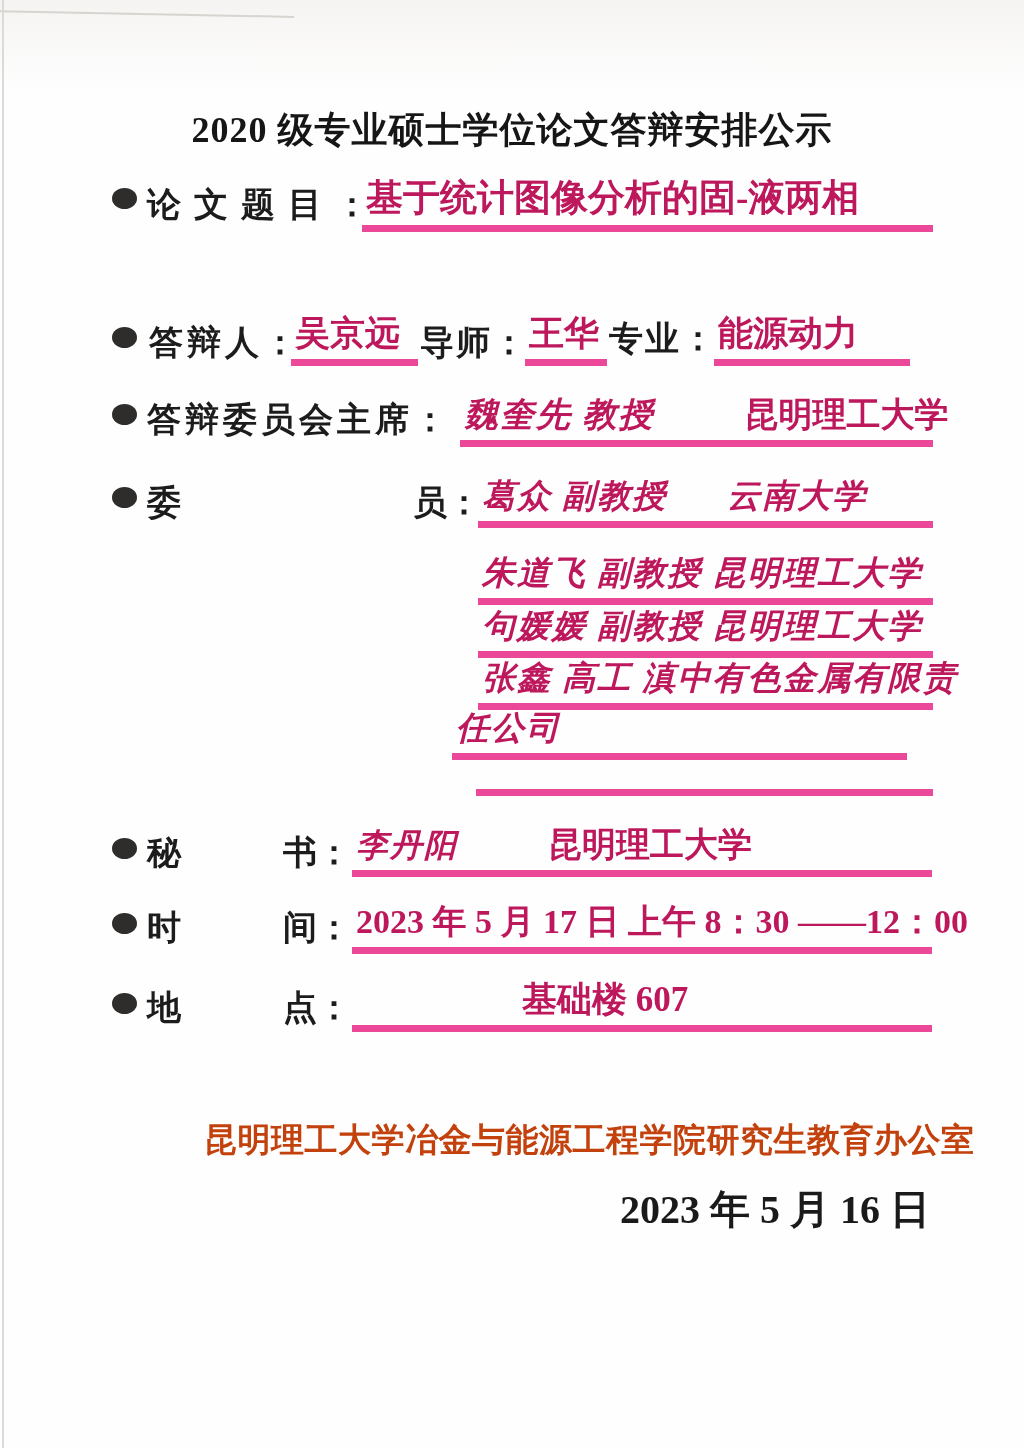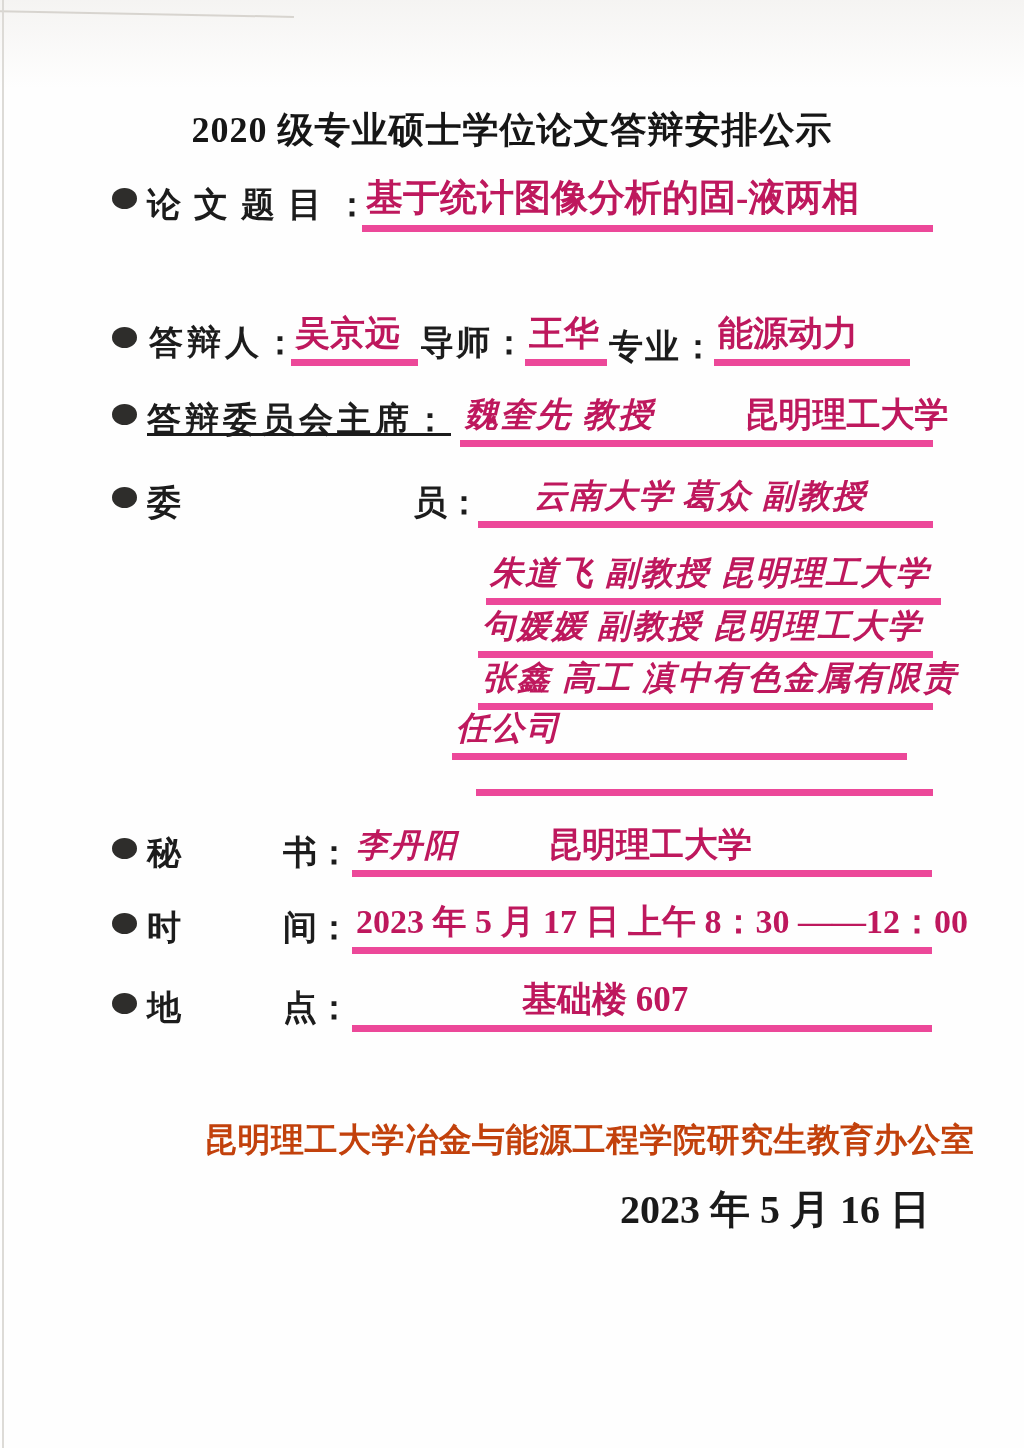--- a/index.html
+++ b/index.html
@@ -76,40 +76,40 @@
 
   <div class="bullet" style="left:112px; top:327px;"></div>
   <div class="lbl" style="left:149px; top:320px; letter-spacing:4px;">答辩人：</div>
   <div class="seg" style="left:291px; top:318px; width:127px; height:41px;">
     <span class="pad">吴京远</span>
   </div>
   <div class="lbl" style="left:420px; top:320px; letter-spacing:2px;">导师：</div>
   <div class="seg" style="left:525px; top:318px; width:82px; height:41px;">
     <span class="pad">王华</span>
   </div>
-  <div class="lbl" style="left:609px; top:324px; letter-spacing:2px;">专业：</div>
+  <div class="lbl" style="left:609px; top:316px; letter-spacing:2px;">专业：</div>
   <div class="seg" style="left:714px; top:318px; width:196px; height:41px;">
     <span class="pad">能源动力</span>
   </div>
 
   <div class="bullet" style="left:112px; top:404px;"></div>
-  <div class="lbl" style="left:147px; top:397px; letter-spacing:4px;text-decoration:underline;">答辩委员会主席：</div>
+  <div class="lbl" style="left:147px; top:397px; letter-spacing:4px;">答辩委员会主席：</div>
   <div class="seg" style="left:460px; top:397px; width:473px; height:43px;gap:40px;">
     <span class="pad script" style="font-size:34px;">魏奎先 教授</span>
     <span class="pad" style="margin-left:42px; font-size:34px;">昆明理工大学</span>
   </div>
 
   <div class="bullet" style="left:112px; top:487px;"></div>
   <div class="lbl" style="left:147px; top:480px;">委</div>
   <div class="lbl" style="left:413px; top:480px;">员：</div>
   <div class="seg" style="left:478px; top:478px; width:455px; height:43px; font-size:33px;">
+    <span class="pad script">葛众 副教授</span>
     <span class="pad script" style="margin-left:52px;">云南大学</span>
-    <span class="pad script">葛众 副教授</span>
   </div>
-  <div class="seg" style="left:478px; top:555px; width:455px; height:43px; font-size:33px;margin-left:8px;">
+  <div class="seg" style="left:478px; top:555px; width:455px; height:43px; font-size:33px;">
     <span class="pad script">朱道飞 副教授 昆明理工大学</span>
   </div>
   <div class="seg" style="left:478px; top:608px; width:455px; height:43px; font-size:33px;">
     <span class="pad script">句媛媛 副教授 昆明理工大学</span>
   </div>
   <div class="seg" style="left:478px; top:660px; width:455px; height:43px; font-size:33px;">
     <span class="pad script">张鑫 高工 滇中有色金属有限责</span>
   </div>
   <div class="seg" style="left:452px; top:712px; width:455px; height:41px; font-size:33px;">
     <span class="pad script">任公司</span>

